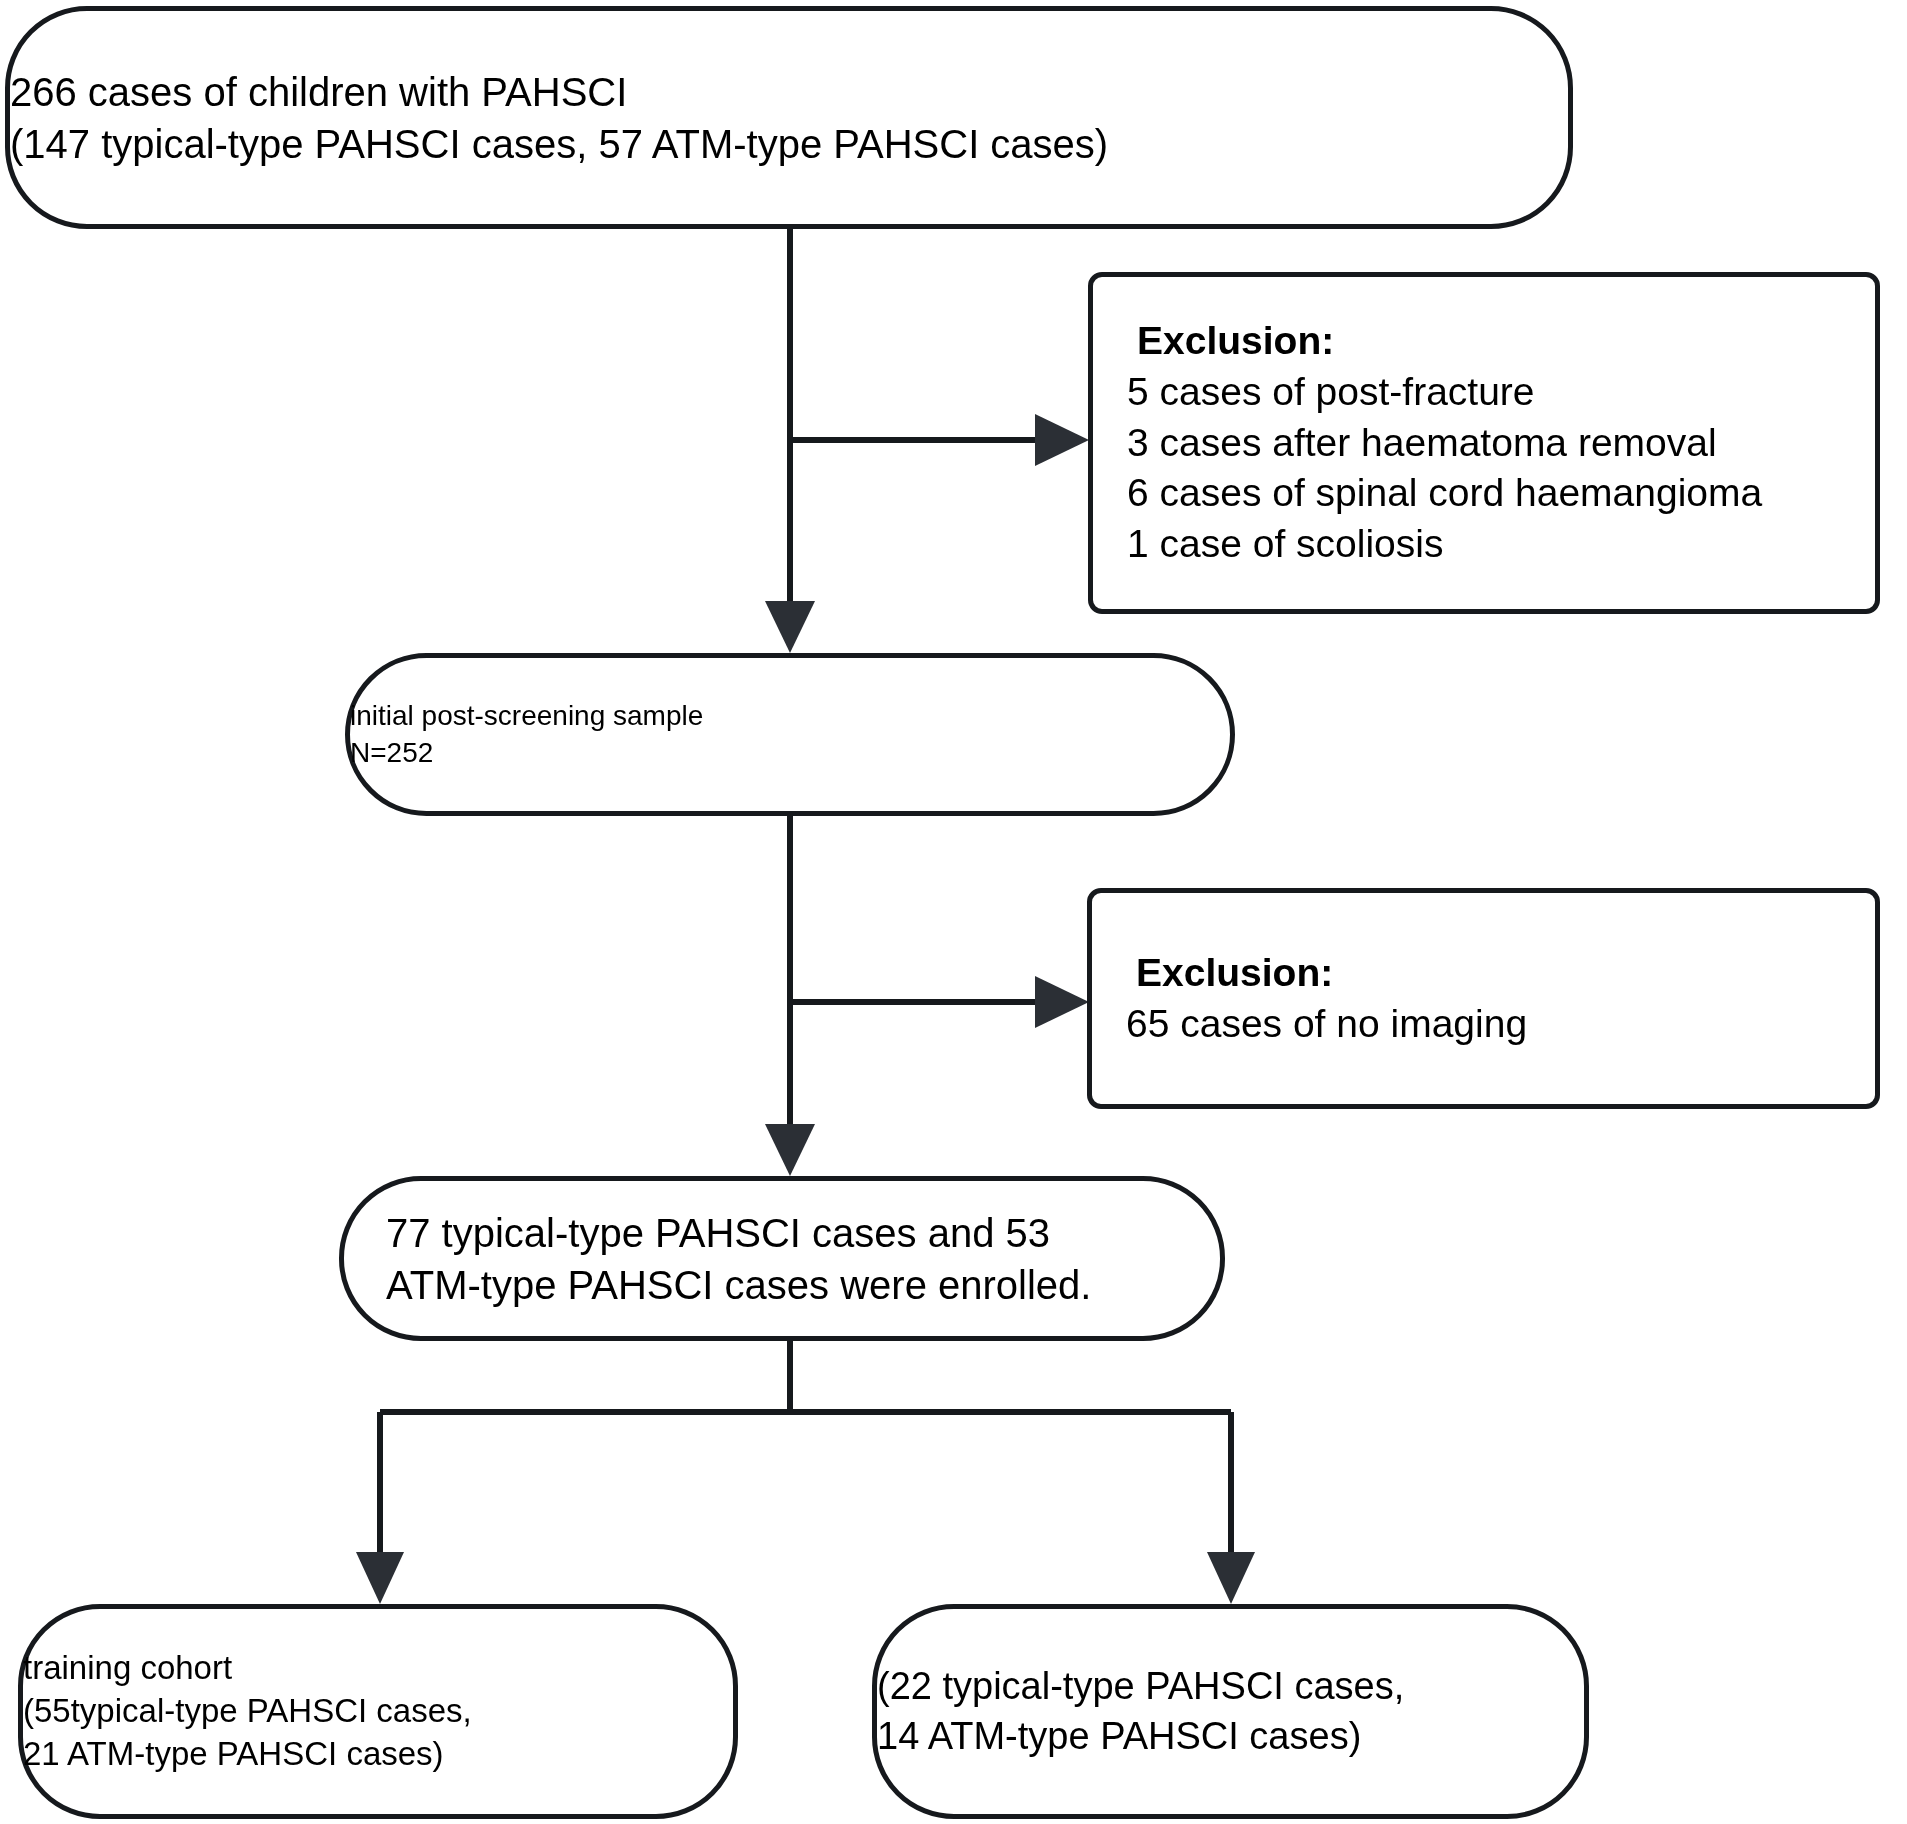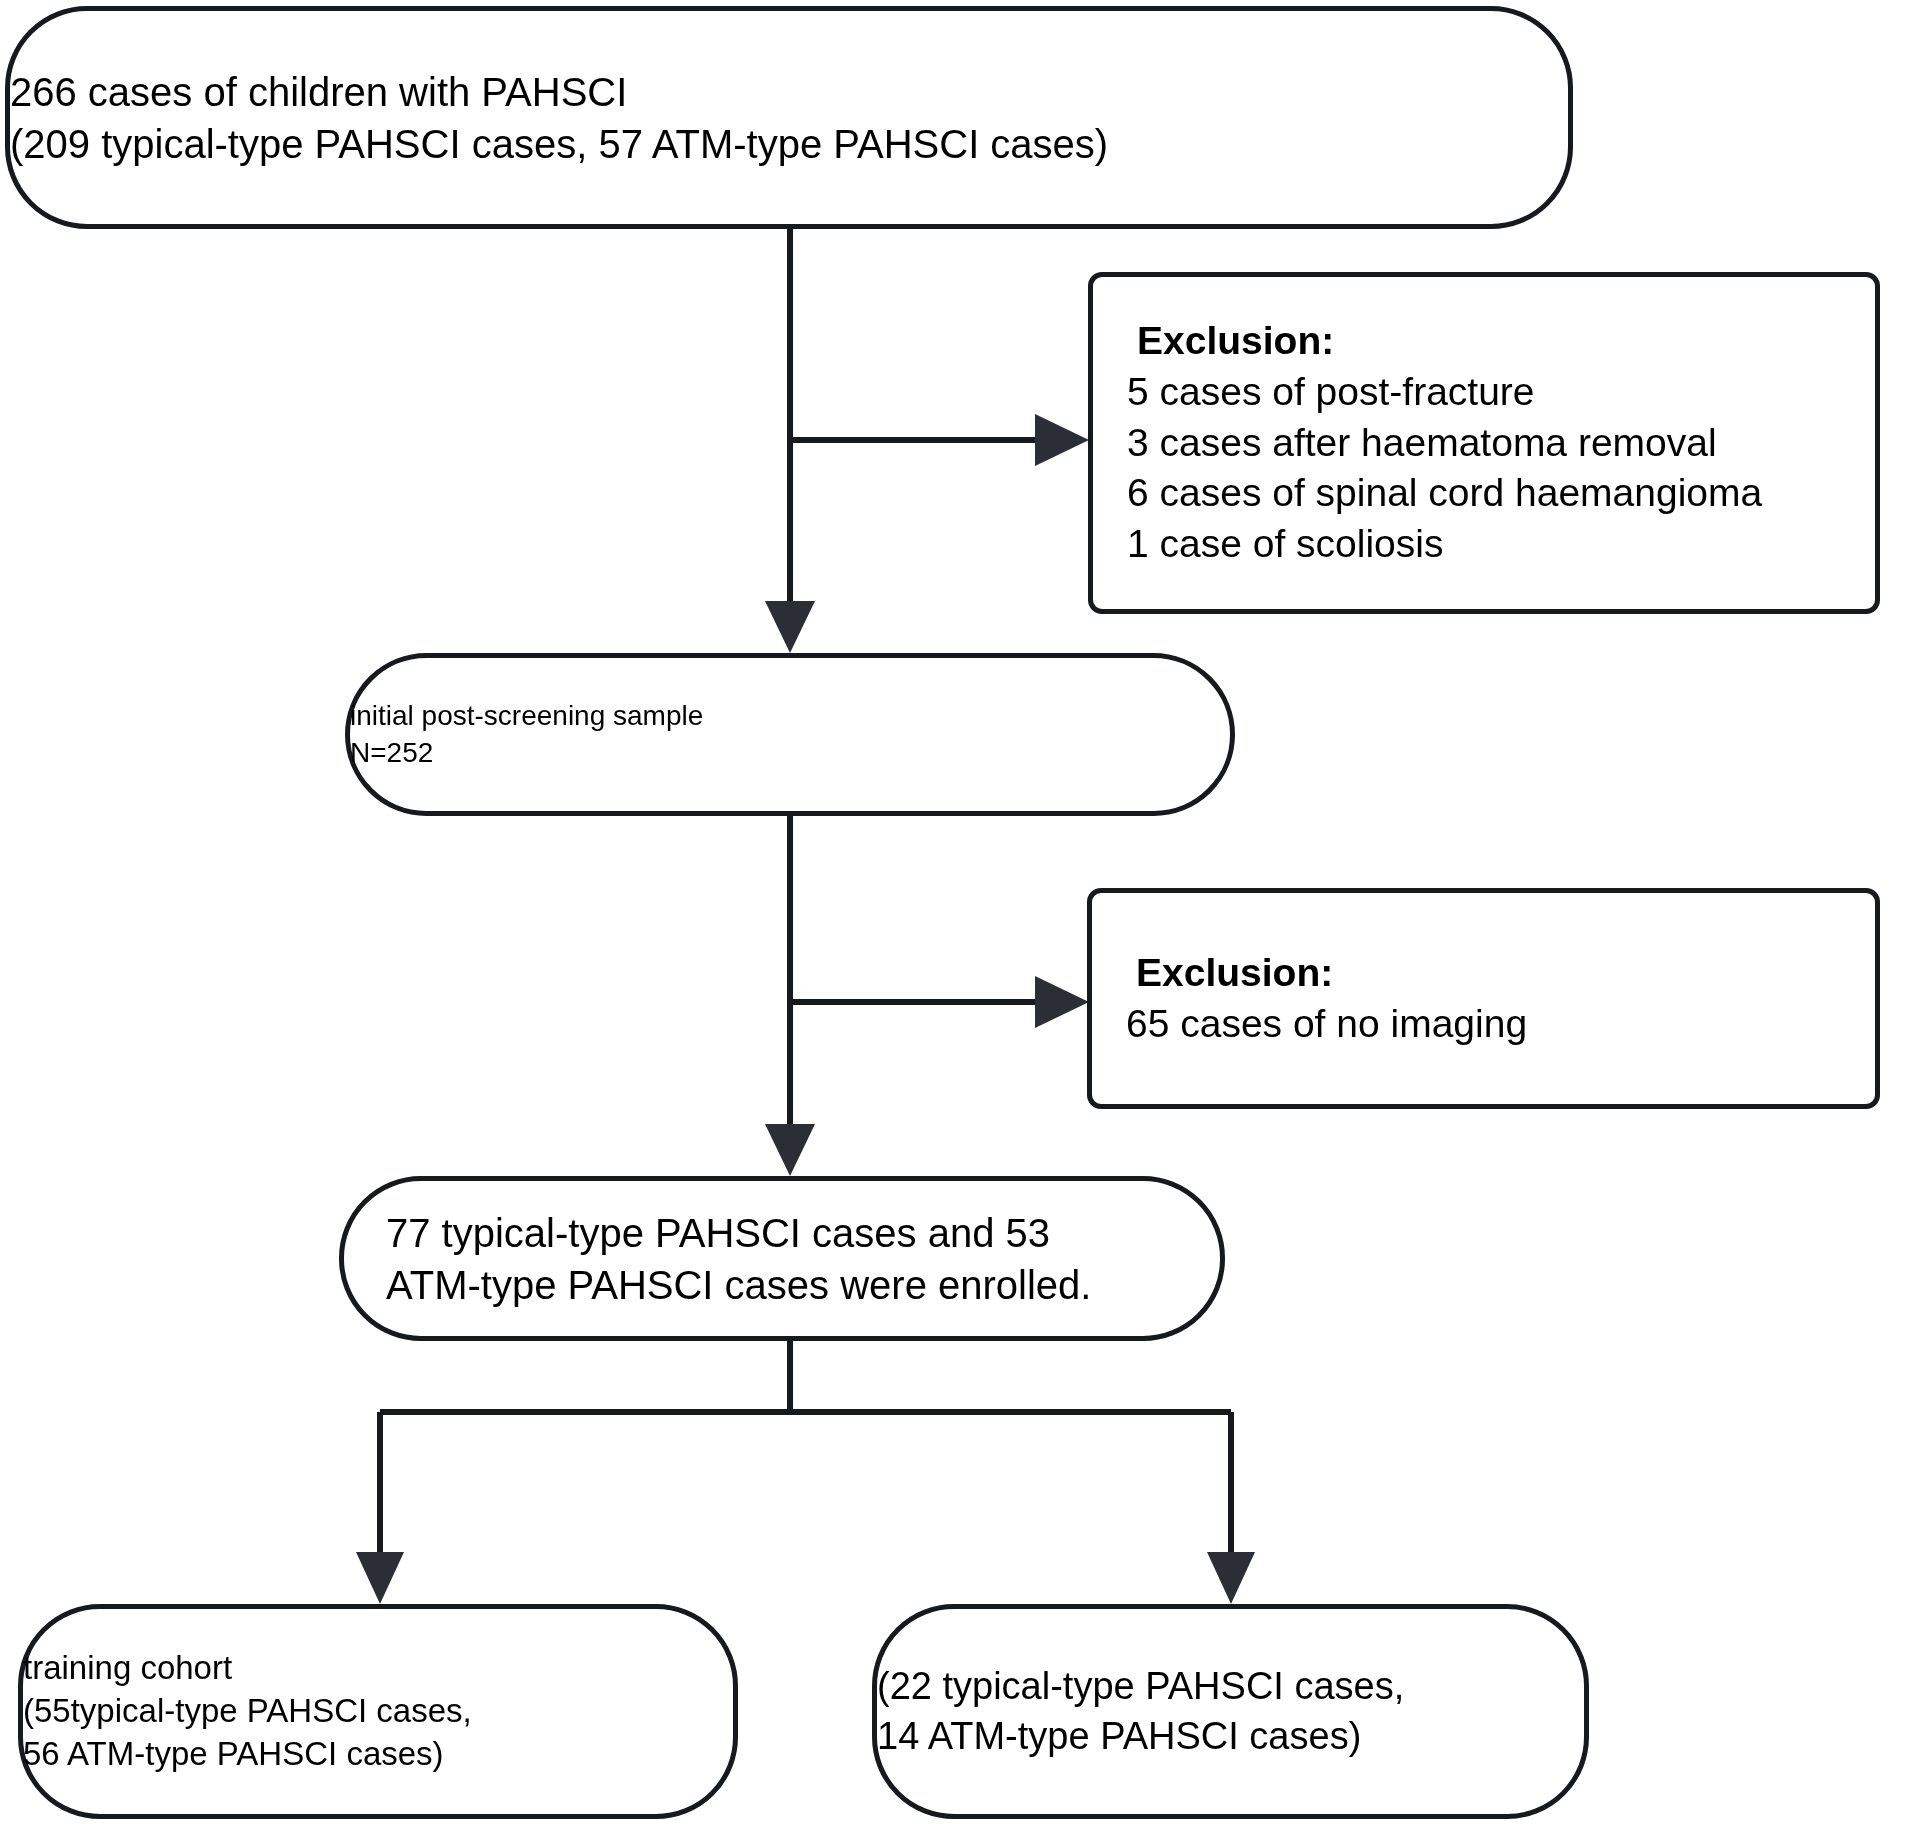--- a/index.html
+++ b/index.html
@@ -110,21 +110,21 @@
       <polygon points="1089,440 1035,414 1035,466"></polygon>
       <polygon points="790,1176 765,1124 815,1124"></polygon>
       <polygon points="1089,1002 1035,976 1035,1028"></polygon>
       <polygon points="380,1604 356,1552 404,1552"></polygon>
       <polygon points="1231,1604 1207,1552 1255,1552"></polygon>
     </g>
   </svg>
 
   <div class="node rounded center" id="node-source">
     <span class="line">266 cases of children with PAHSCI</span>
-    <span class="line">(209 typical-type PAHSCI cases, 57 ATM-type PAHSCI cases)</span>
+    <span class="line">(147 typical-type PAHSCI cases, 57 ATM-type PAHSCI cases)</span>
   </div>
 
   <div class="node rect left" id="node-exclusion-1">
     <span class="line bold-head">Exclusion:</span>
     <span class="line">5 cases of post-fracture</span>
     <span class="line">3 cases after haematoma removal</span>
     <span class="line">6 cases of spinal cord haemangioma</span>
     <span class="line">1 case of scoliosis</span>
   </div>
 
@@ -139,21 +139,21 @@
   </div>
 
   <div class="node rounded left" id="node-enrolled">
     <span class="line">77 typical-type PAHSCI cases and 53</span>
     <span class="line">ATM-type PAHSCI cases were enrolled.</span>
   </div>
 
   <div class="node rounded center" id="node-training">
     <span class="line">training cohort</span>
     <span class="line">(55typical-type PAHSCI cases,</span>
-    <span class="line">56 ATM-type PAHSCI cases)</span>
+    <span class="line">21 ATM-type PAHSCI cases)</span>
   </div>
 
   <div class="node rounded center" id="node-validation">
     <span class="line">(22 typical-type PAHSCI cases,</span>
     <span class="line">14 ATM-type PAHSCI cases)</span>
   </div>
 
 </div>
 
 </body></html>

